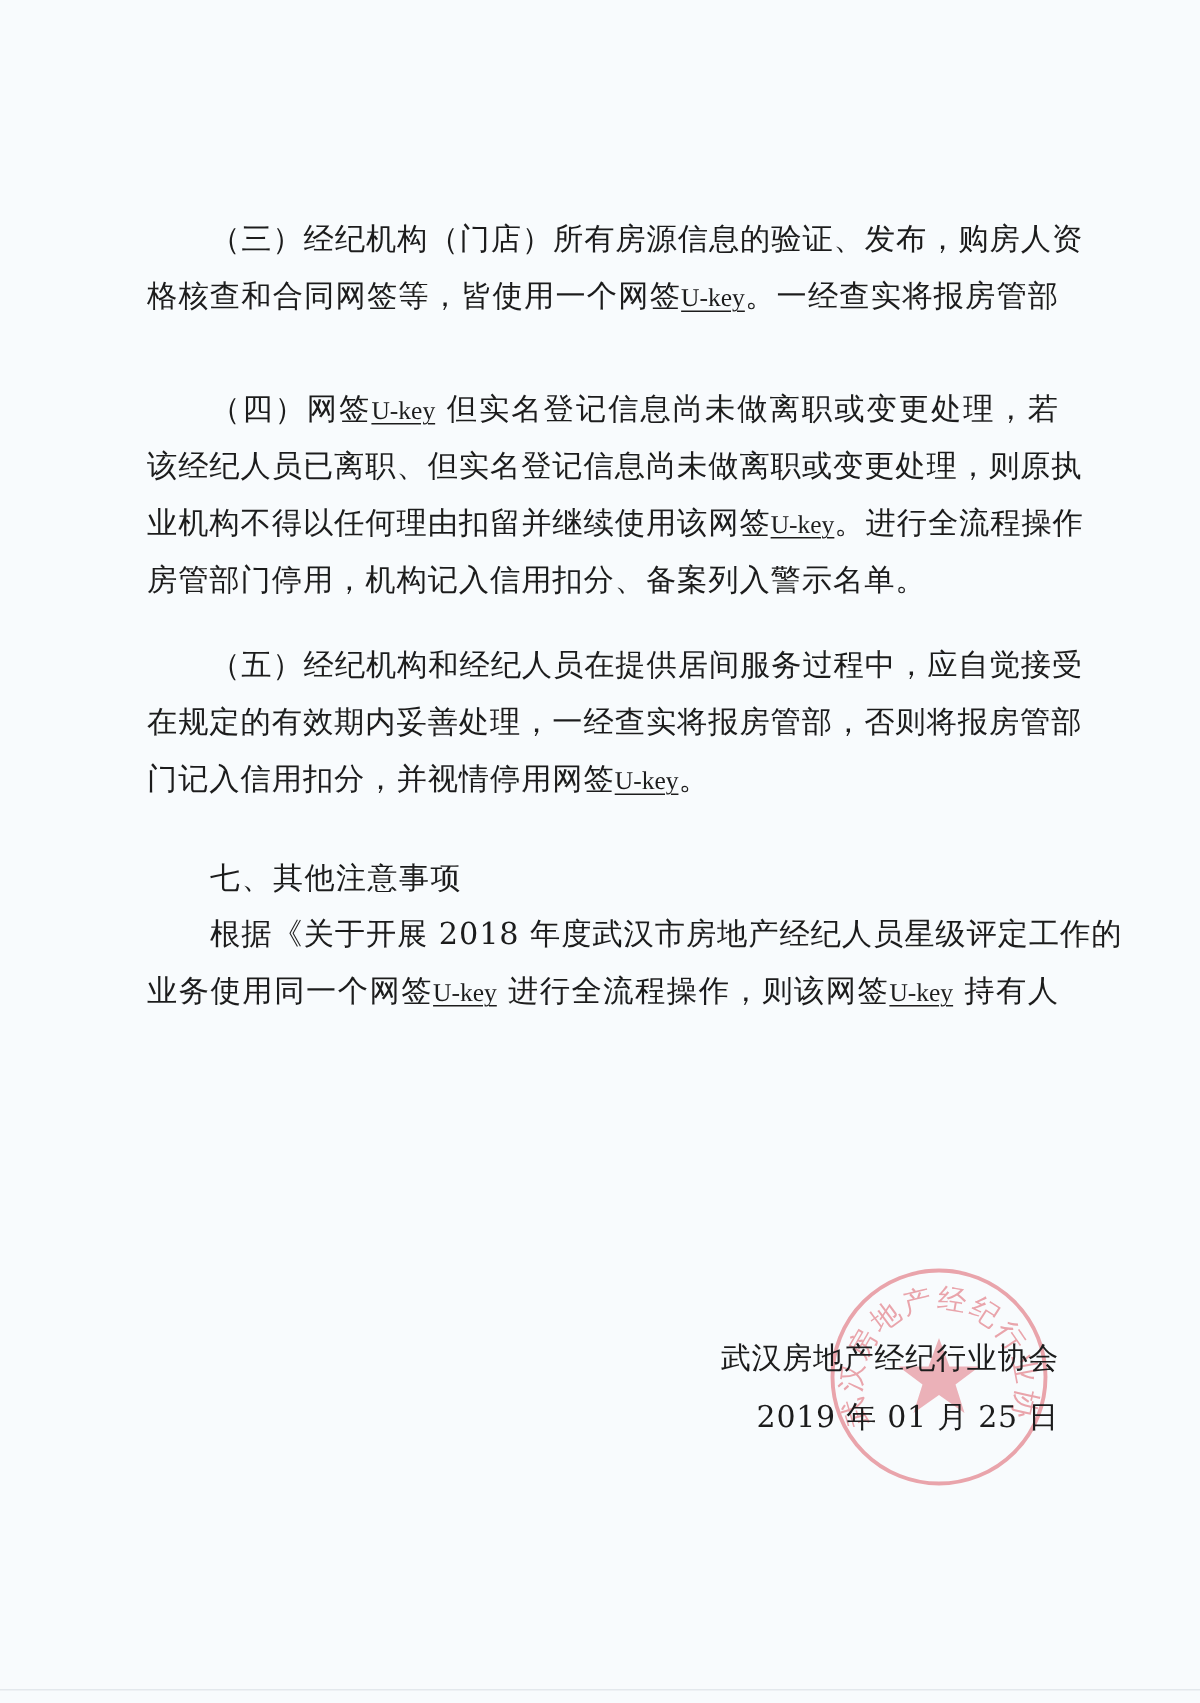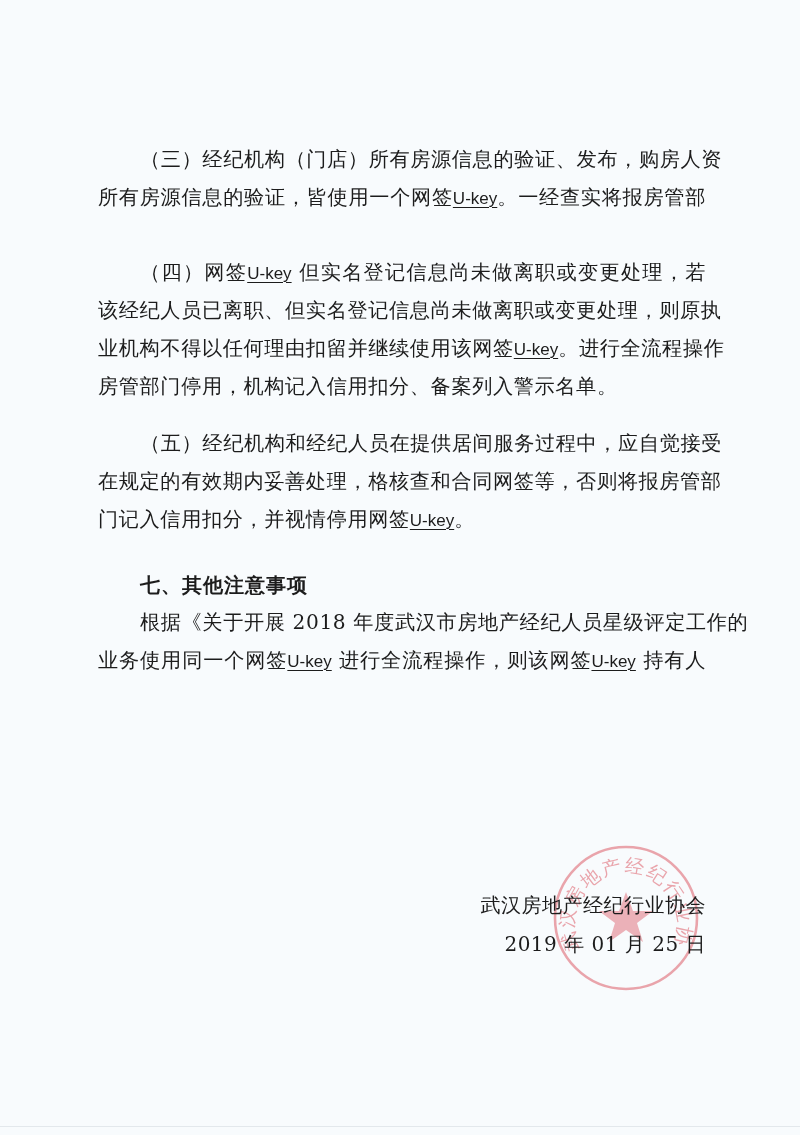--- a/index.html
+++ b/index.html
@@ -45,34 +45,34 @@
     .line.last {
       text-align-last: left;
     }
     .indent {
       padding-left: 42px;
     }
     .ukey {
       text-decoration: underline;
       text-underline-offset: 3px;
       text-decoration-thickness: 1px;
-      font-family: Liberation Sans, sans-serif;
+      font-family: Liberation Serif, serif;
       font-size: 17px;
       letter-spacing: 0;
     }
     .para { display: block; }
     #para-3 { top: 140px; }
     #para-4 { top: 253px; }
     #para-5 { top: 424px; }
     #heading-7 {
       position: absolute;
       left: 140px;
       top: 566px;
       font-family: "DejaVu Sans", "Liberation Sans", sans-serif;
-      font-weight: bold;
+      font-weight: normal;
       font-size: 20px;
       letter-spacing: 1px;
       line-height: 38px;
     }
     #para-7 { top: 603px; }
 
     .signature {
       position: absolute;
       right: 94px;
       text-align: right;
@@ -95,31 +95,31 @@
     }
     .stamp svg { width: 148px; height: 148px; display: block; }
   </style>
 </head>
 <body>
 
 <div class="page">
 
   <div class="body-text para" id="para-3">
       <div class="line indent"><span>（三）经纪机构（门店）所有房源信息的验证、发布，购房人资</span></div>
-      <div class="line"><span>所有房源信息的验证，皆使用一个网签</span><span class="ukey">U-key</span><span>。一经查实将报房管部</span></div>
+      <div class="line"><span>格核查和合同网签等，皆使用一个网签</span><span class="ukey">U-key</span><span>。一经查实将报房管部</span></div>
     </div>
   <div class="body-text para" id="para-4">
       <div class="line indent"><span>（四）网签</span><span class="ukey">U-key</span><span> 但实名登记信息尚未做离职或变更处理，若</span></div>
       <div class="line"><span>该经纪人员已离职、但实名登记信息尚未做离职或变更处理，则原执</span></div>
       <div class="line"><span>业机构不得以任何理由扣留并继续使用该网签</span><span class="ukey">U-key</span><span>。进行全流程操作</span></div>
       <div class="line last"><span>房管部门停用，机构记入信用扣分、备案列入警示名单。</span></div>
     </div>
   <div class="body-text para" id="para-5">
       <div class="line indent"><span>（五）经纪机构和经纪人员在提供居间服务过程中，应自觉接受</span></div>
-      <div class="line"><span>在规定的有效期内妥善处理，格核查和合同网签等，否则将报房管部</span></div>
+      <div class="line"><span>在规定的有效期内妥善处理，一经查实将报房管部，否则将报房管部</span></div>
       <div class="line last"><span>门记入信用扣分，并视情停用网签</span><span class="ukey">U-key</span><span>。</span></div>
     </div>
 
   <div id="heading-7">七、其他注意事项</div>
 
   <div class="body-text para" id="para-7">
       <div class="line indent"><span>根据《关于开展 2018 年度武汉市房地产经纪人员星级评定工作的</span></div>
       <div class="line"><span>业务使用同一个网签</span><span class="ukey">U-key</span><span> 进行全流程操作，则该网签</span><span class="ukey">U-key</span><span> 持有人</span></div>
     </div>
 

